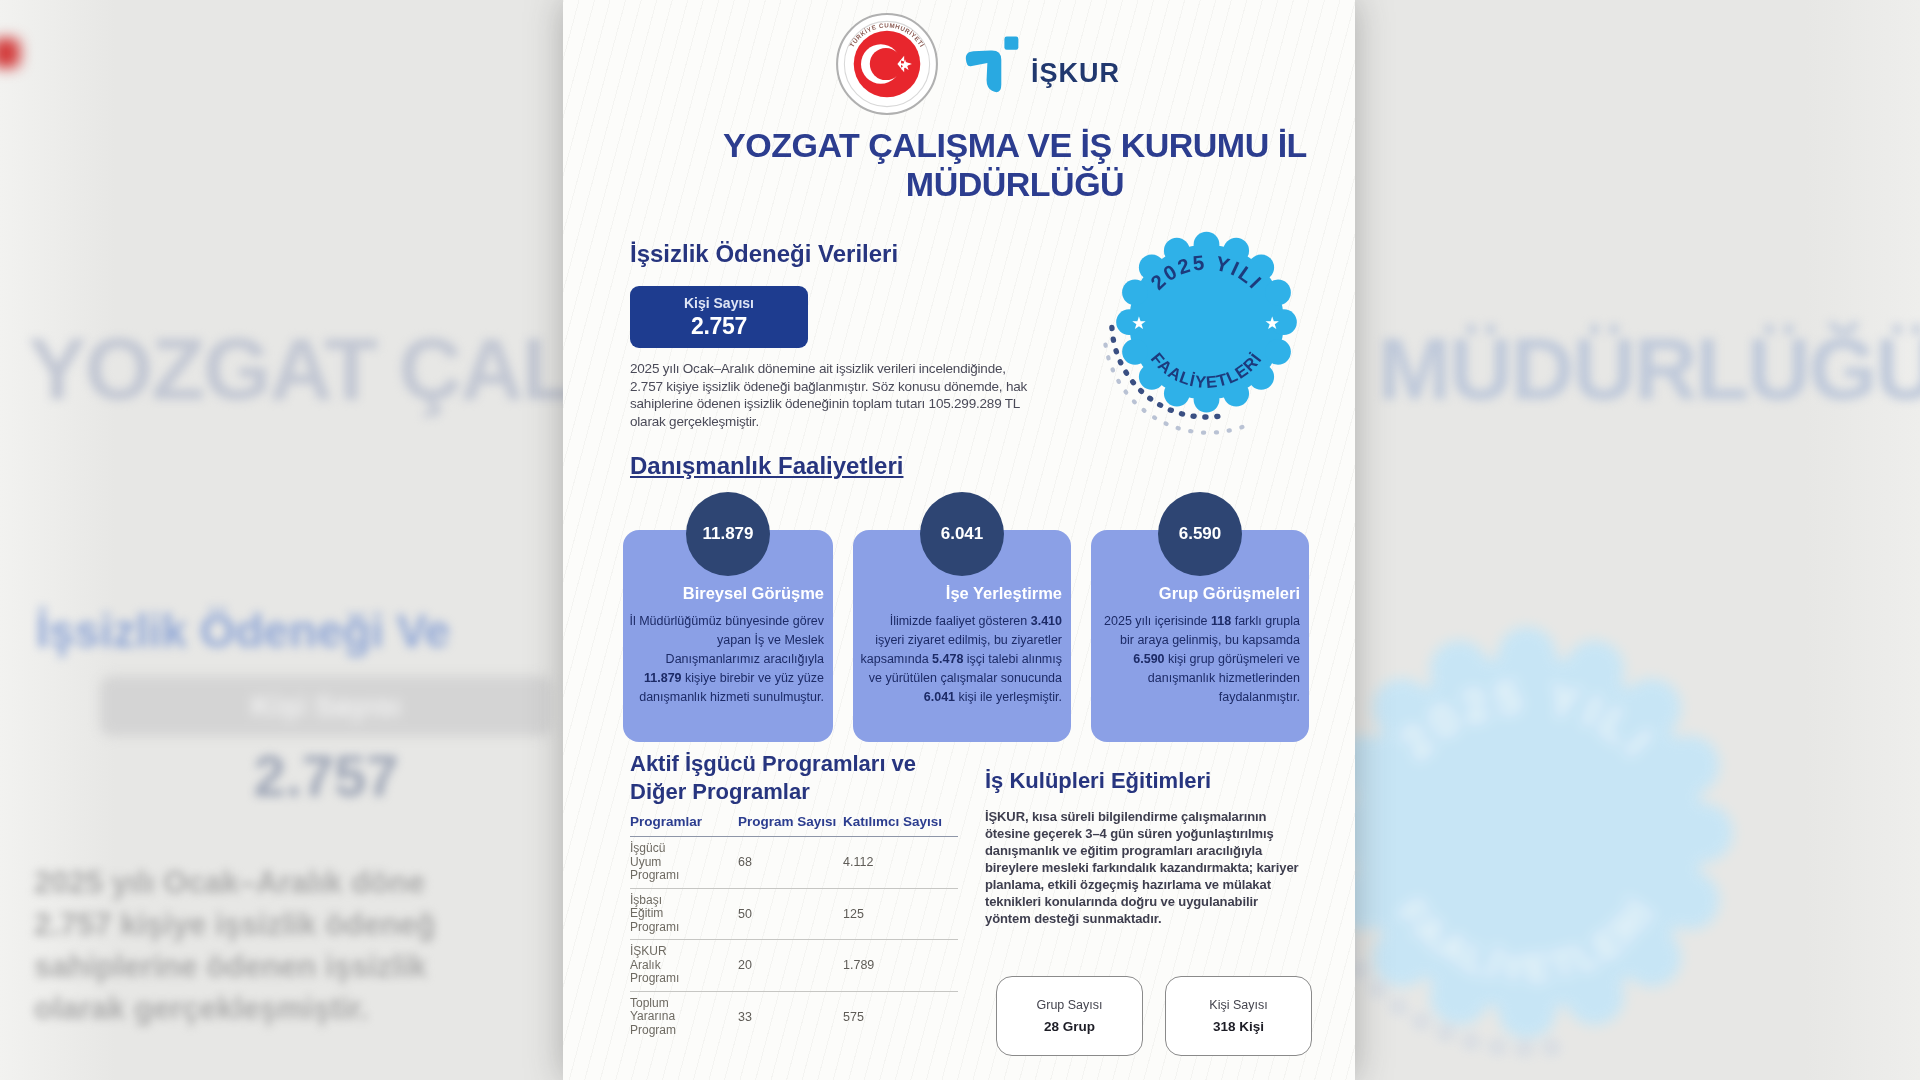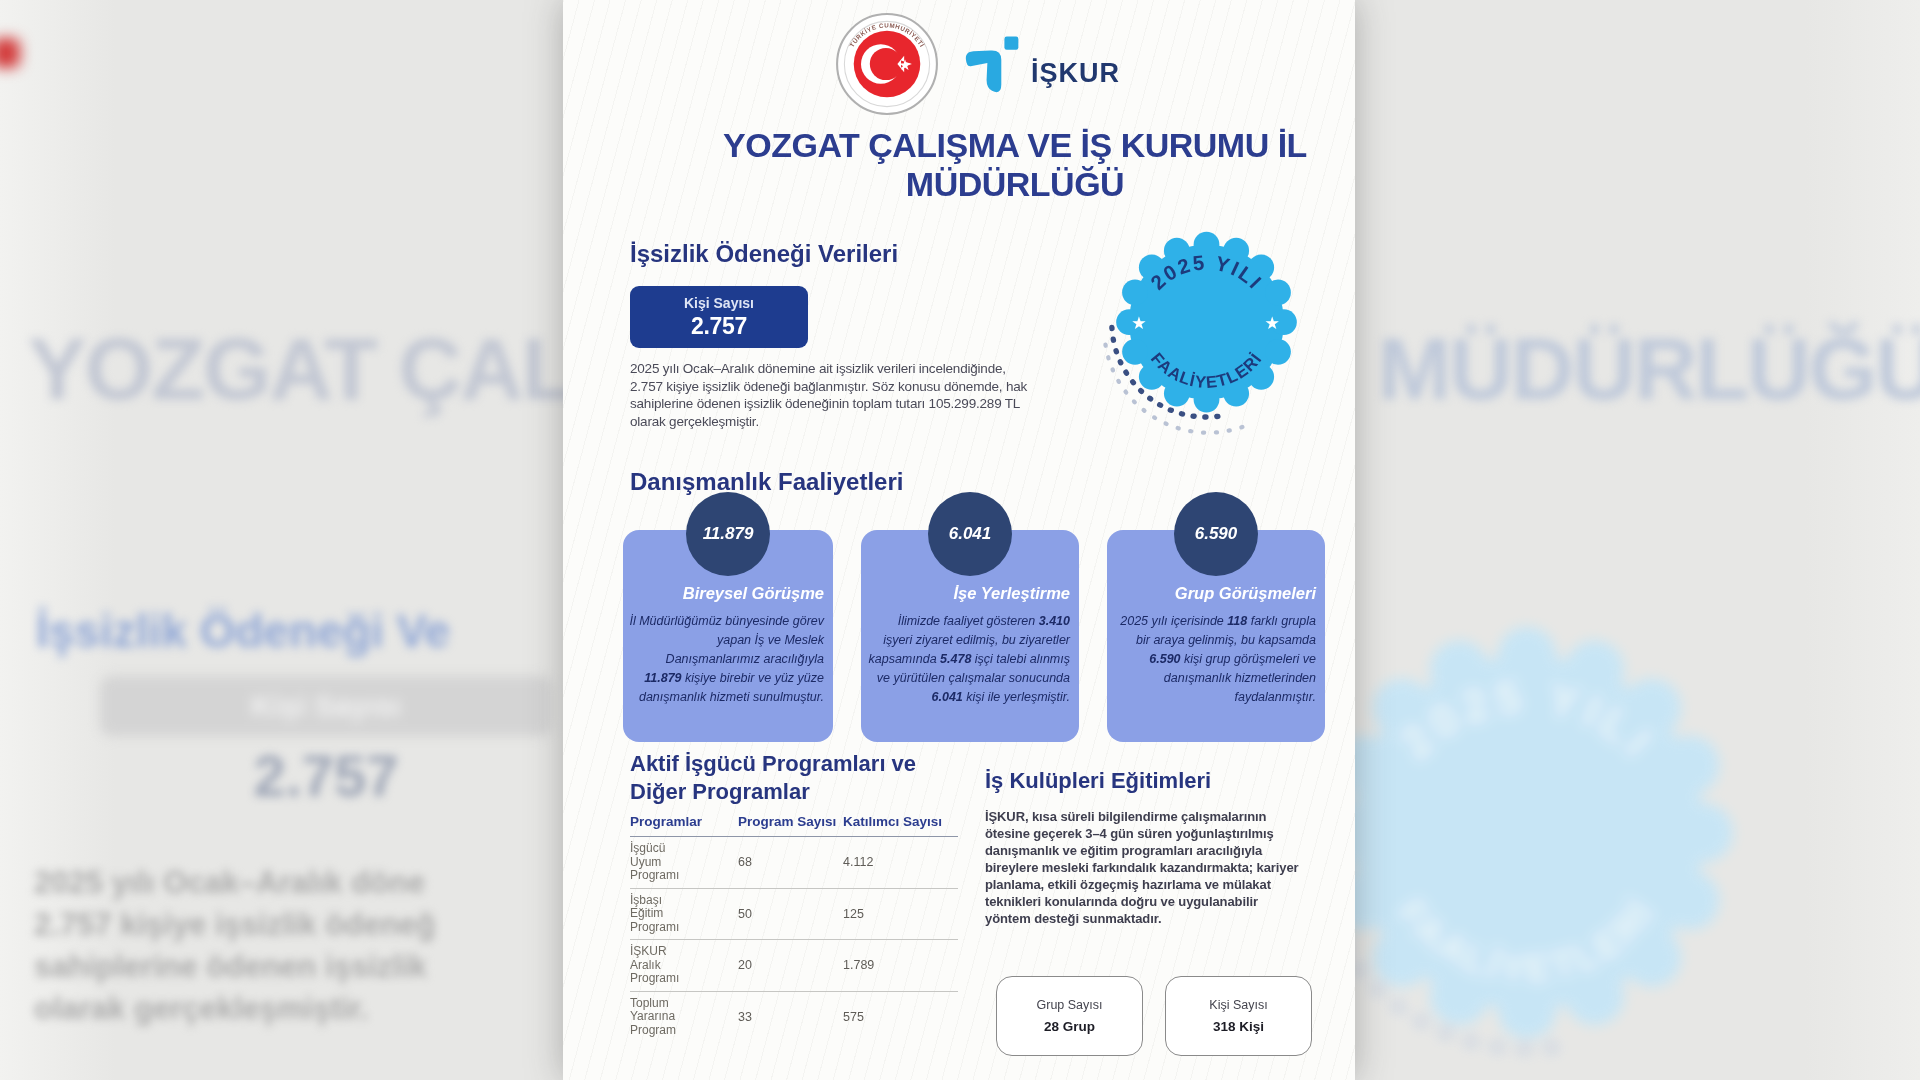--- a/index.html
+++ b/index.html
@@ -38,36 +38,36 @@
   .emblem { position:absolute; left:272px; top:12px; width:104px; height:104px; }
   .iskur-logo { position:absolute; left:398px; top:28px; display:flex; align-items:center; }
   .iskur-mark { width:62px; height:76px; }
   .iskur-text { font-weight:800; font-size:27px; letter-spacing:1px; color:#21386e; margin-left:8px; margin-top:14px; }
 
   .doc-title { position:absolute; left:12px; top:126px; width:100%; text-align:center;
                font-weight:800; font-size:34px; letter-spacing:-.5px; color:#2c3d8f;margin-left:44px; }
 
   .sec-head { position:absolute; font-weight:800; color:#27357f; }
   .h-unemp { left:67px; top:240px; font-size:24px; }
-  .h-consult { left:67px; top:468px; font-size:24px; }
+  .h-consult { left:67px; top:452px; font-size:24px;text-decoration:underline; }
   .h-programs { left:67px; top:750px; font-size:22px; line-height:28px; }
   .h-clubs { left:422px; top:768px; font-size:22px; }
 
   .stat-row { position:absolute; left:67px; top:286px; display:flex; gap:22px; }
   .stat-box { width:178px; height:62px; background:#1e3c8f; border-radius:9px;
               display:flex; flex-direction:column; align-items:center; justify-content:center; }
   .stat-label { color:#dfe5f5; font-size:14px; font-weight:700; }
   .stat-value { color:#ffffff; font-size:23px; font-weight:800; letter-spacing:-.3px; margin-top:2px; }
 
   .par-unemp { position:absolute; left:67px; top:360px; width:398px; font-size:13.5px;
                line-height:17.5px; letter-spacing:-.2px; color:#4a4a58; font-weight:500; }
 
   .badge-wrap { position:absolute; left:536px; top:220px; width:215px; height:215px; }
 
-  .cards-row { position:absolute; left:60px; top:492px; display:flex; gap:28px;font-style:italic; }
+  .cards-row { position:absolute; left:60px; top:492px; display:flex; gap:20px; }
   .card-col { display:flex; flex-direction:column; align-items:center; }
   .col-1 { width:210px; } .col-2 { width:218px; } .col-3 { width:218px; }
   .card-circle { width:84px; height:84px; border-radius:50%; background:#2e4573; z-index:2;
                  display:flex; align-items:center; justify-content:center;
                  color:#fff; font-weight:800; font-size:17px; }
   .card { margin-top:-46px; width:100%; height:212px; background:#8ba0e6; border-radius:16px;
           padding:54px 9px 10px 5px; text-align:right; }
   .card-title { color:#ffffff; font-weight:800; font-size:16.5px; margin-bottom:9px; }
   .card-body { color:#1c2a66; font-size:12.5px; line-height:19px; font-weight:500; }
   .card-body .b { font-weight:800; }

